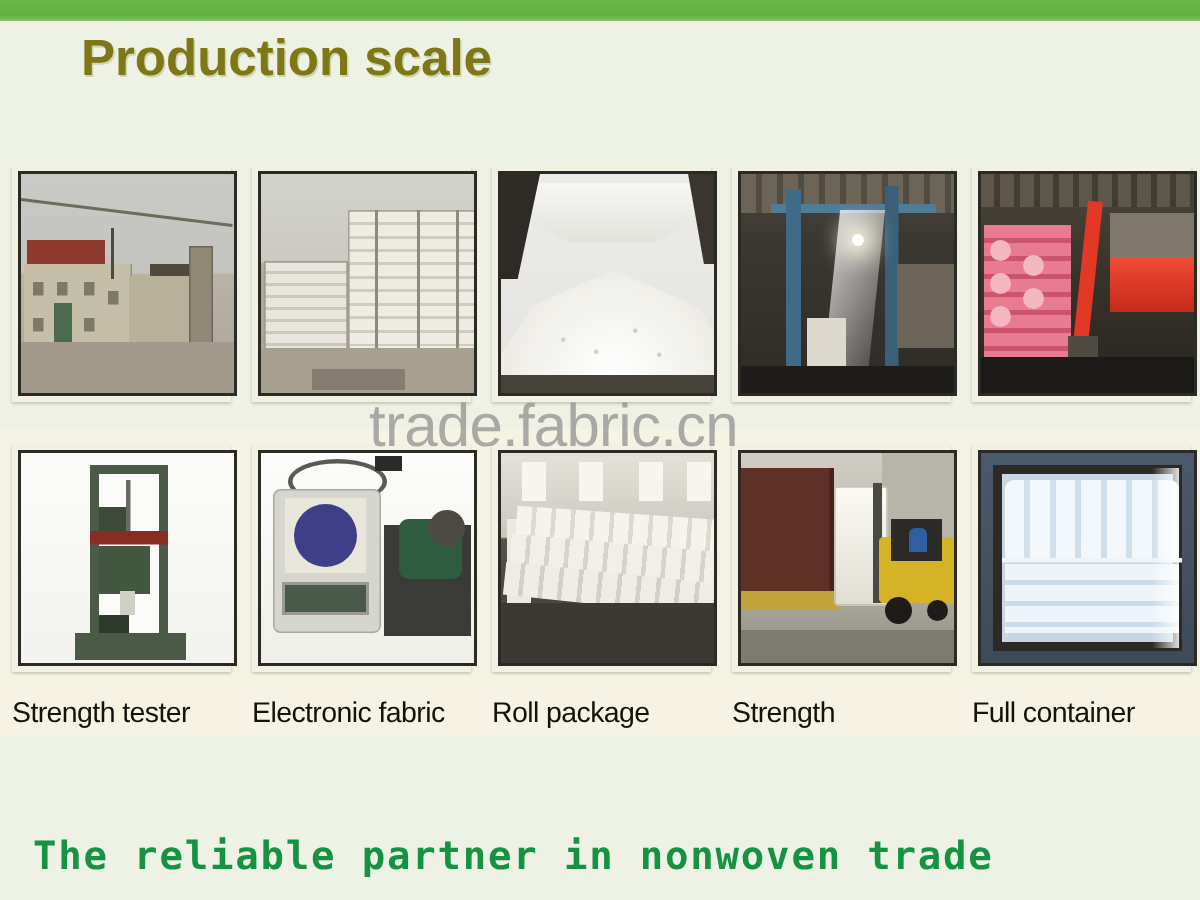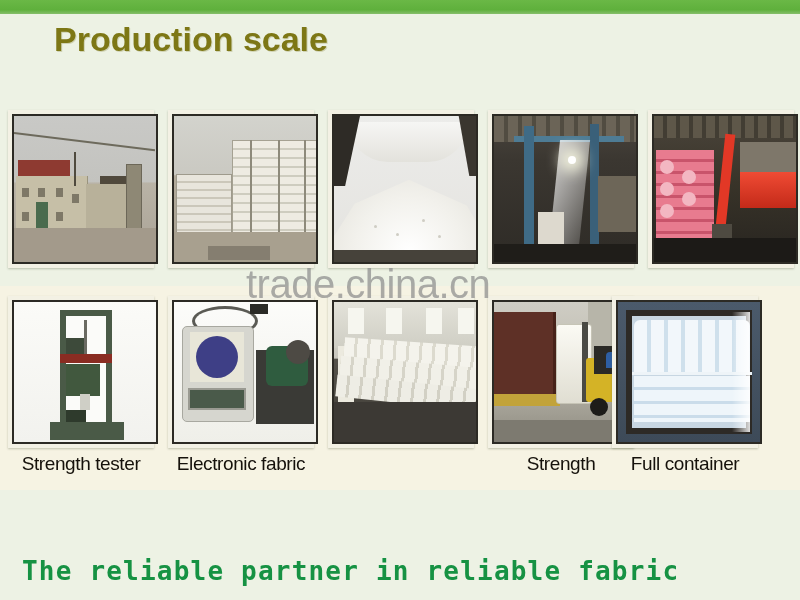--- a/index.html
+++ b/index.html
@@ -72,22 +72,22 @@
   }
   .frame.row2 { height: 144px; }
 
   .frame-outer {
     padding: 4px;
     background: #f3f1e4;
     box-shadow: 0 1px 2px rgba(90,100,70,0.35);
   }
 
   .caption {
-    margin-top: 5px;
-    text-align: center;
+    margin-top: 17px;
+    text-align: left;
     font-size: 19px;
     color: #15110b;
     font-family: "Liberation Sans", sans-serif;
     white-space: nowrap;
     letter-spacing: -0.4px;
   }
 
   
   .scene { position: absolute; inset: 0; }
 
@@ -400,20 +400,21 @@
             <div class="win" style="left:92px;"></div>
             <div class="win" style="left:124px;"></div>
             <div class="standing"></div>
             <div class="rowA"></div>
             <div class="rowB"></div>
             <div class="rowC"></div>
             <div class="floor"></div>
           </div>
         </div>
       </div>
+      <div class="caption">Roll package</div>
     </div>
 
     <div class="cell" style="left:488px; top:296px;">
       <div class="frame-outer">
         <div class="frame row2">
           <div class="scene s9">
             <div class="wallr"></div>
             <div class="truck"></div>
             <div class="truckbed"></div>
             <div class="bale"></div>
@@ -423,34 +424,34 @@
             <div class="driver"></div>
             <div class="wheel1"></div>
             <div class="wheel2"></div>
             <div class="floor"></div>
           </div>
         </div>
       </div>
       <div class="caption">Strength</div>
     </div>
 
-    <div class="cell" style="left:612px; top:296px;">
+    <div class="cell" style="left:648px; top:296px;">
       <div class="frame-outer">
         <div class="frame row2">
           <div class="scene s10">
             <div class="cframe"></div>
             <div class="rollsv"></div>
             <div class="strap"></div>
             <div class="rollsh"></div>
             <div class="sideglow"></div>
           </div>
         </div>
       </div>
       <div class="caption">Full container</div>
     </div>
 
   </div>
 
-  <div class="watermark">trade.china.cn</div>
-
-  <div class="banner">The reliable partner in reliable fabric</div>
+  <div class="watermark">trade.fabric.cn</div>
+
+  <div class="banner">The reliable partner in nonwoven trade</div>
 
 </div>
 
 </body></html>

